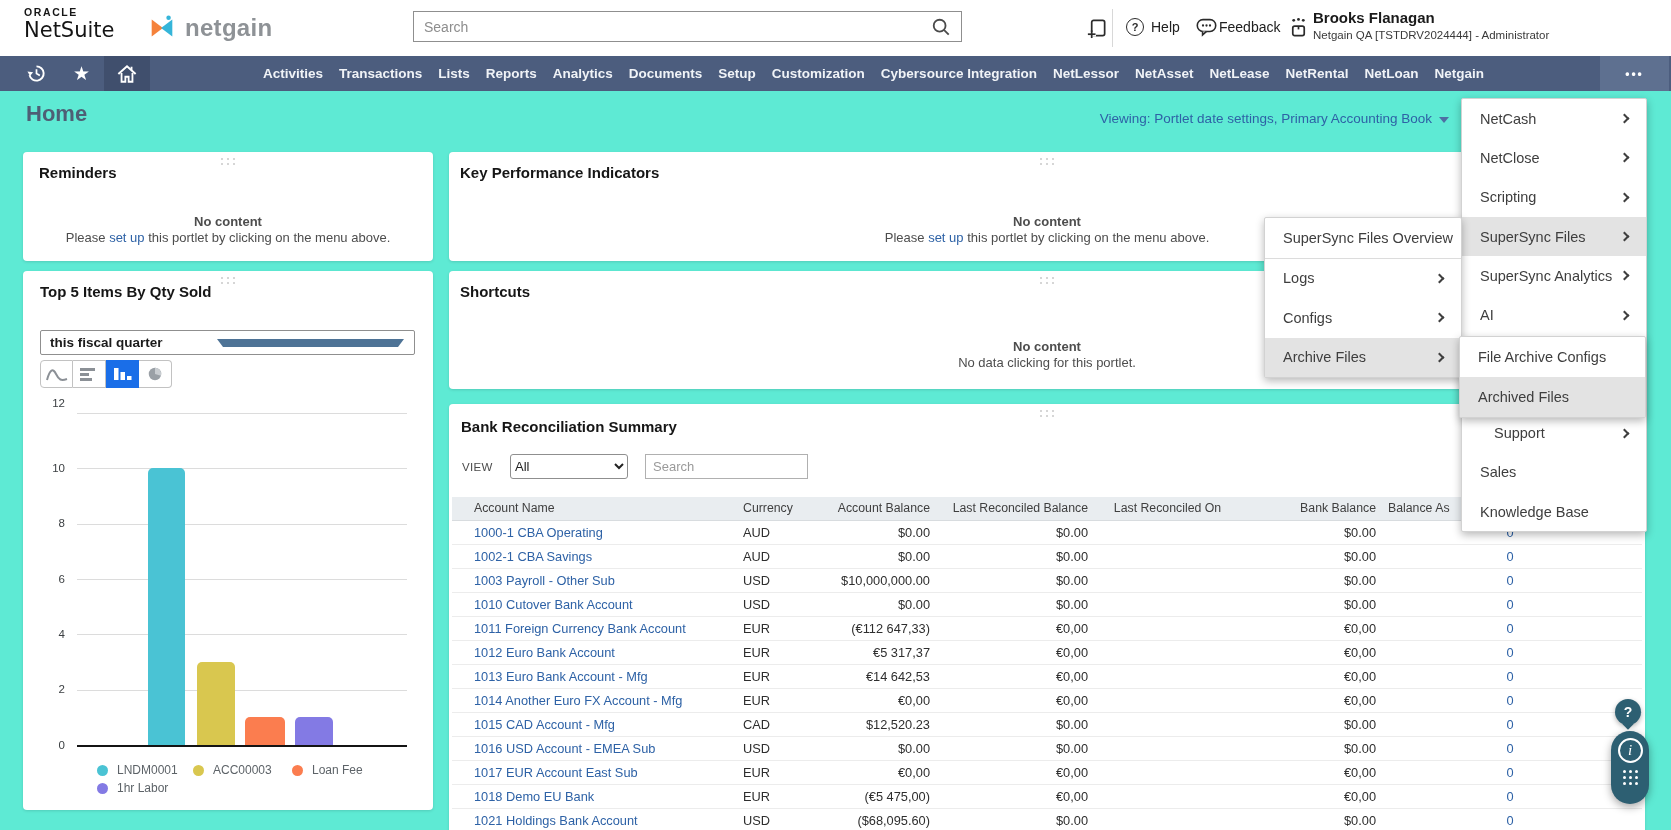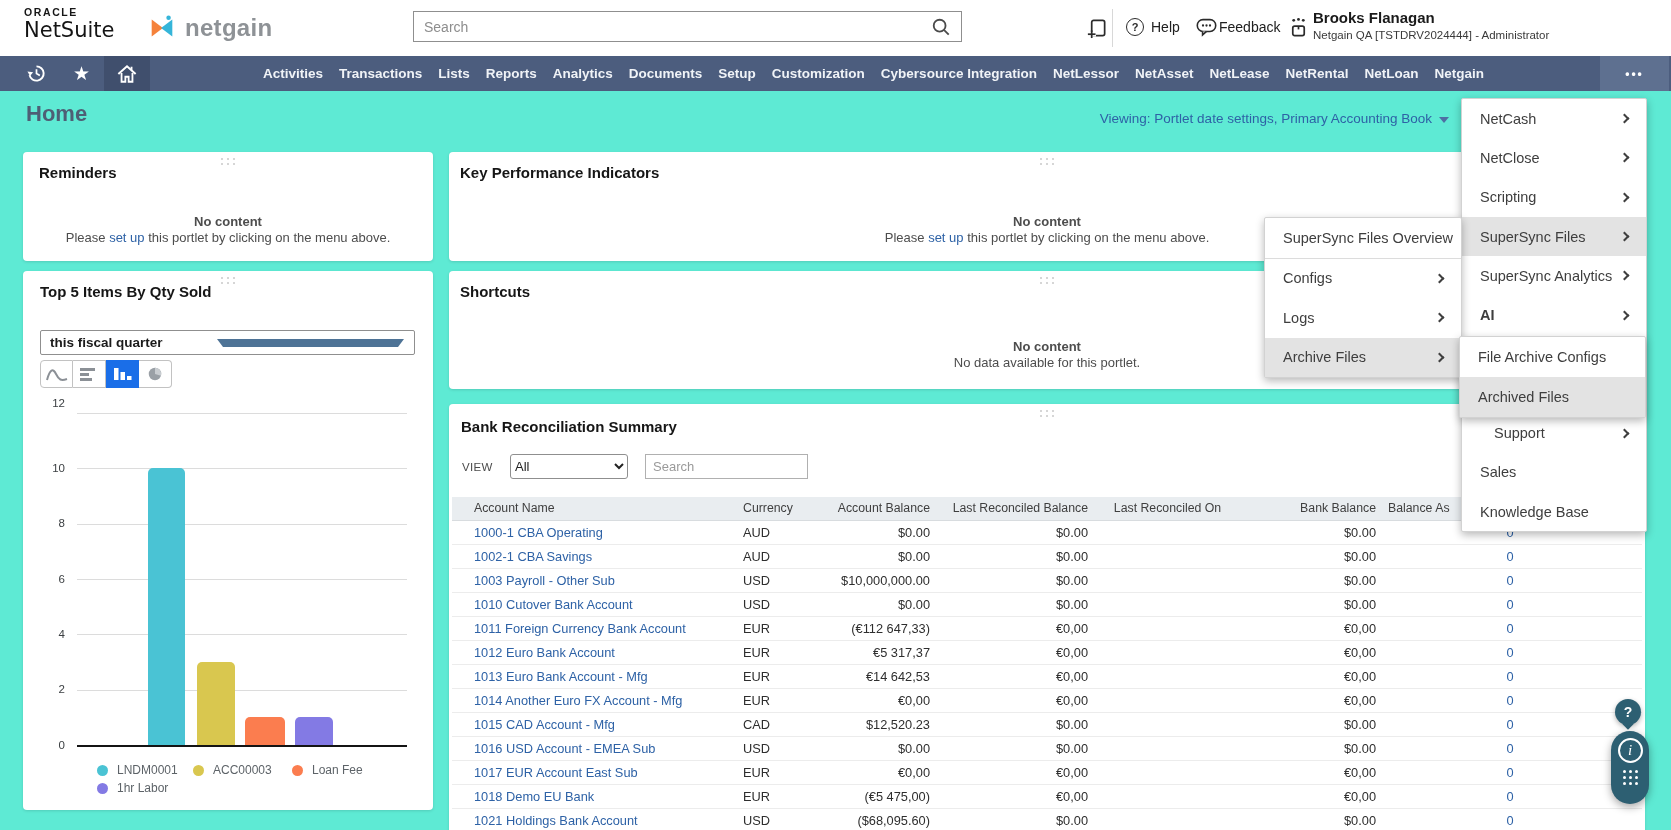--- a/index.html
+++ b/index.html
@@ -317,21 +317,21 @@
     <span class="drag">
         <i></i>
         <i></i>
         <i></i>
         <i></i>
         <i></i>
         <i></i>
       </span>
     <div class="card-title" style="left:11px;top:12px;">Shortcuts</div>
     <div class="nc-bold" style="top:68px;">No content</div>
-    <div class="nc-line" style="top:84px;">No data available for this portlet.</div>
+    <div class="nc-line" style="top:84px;">No data clicking for this portlet.</div>
   </div>
 
   <div class="card" style="left:449px;top:404px;width:1196px;height:430px;overflow:hidden;border-radius:4px 4px 0 0;">
     <span class="drag">
         <i></i>
         <i></i>
         <i></i>
         <i></i>
         <i></i>
         <i></i>
@@ -471,25 +471,25 @@
         </div>
       </div>
   </div>
 
   <div class="menu" id="menu-supersync">
       <div class="menu-item" style="height: 39.5px;">
         <span class="mi-label">SuperSync Files Overview</span>
       </div>
       <div class="menu-sep"></div>
       <div class="menu-item" style="height: 39.5px;">
+        <span class="mi-label">Logs</span>
+        <span class="chev"></span>
+      </div>
+      <div class="menu-item" style="height: 39.5px;">
         <span class="mi-label">Configs</span>
-        <span class="chev"></span>
-      </div>
-      <div class="menu-item" style="height: 39.5px;">
-        <span class="mi-label">Logs</span>
         <span class="chev"></span>
       </div>
       <div class="menu-item hl" style="height: 39.5px;">
         <span class="mi-label">Archive Files</span>
         <span class="chev"></span>
       </div>
     </div>
   <div class="menu" id="menu-netgain">
       <div class="menu-item" style="height: 39.3px;">
         <span class="mi-label">NetCash</span>
@@ -504,21 +504,21 @@
         <span class="chev"></span>
       </div>
       <div class="menu-item hl" style="height: 39.3px;">
         <span class="mi-label">SuperSync Files</span>
         <span class="chev"></span>
       </div>
       <div class="menu-item" style="height: 39.3px;">
         <span class="mi-label">SuperSync Analytics</span>
         <span class="chev"></span>
       </div>
-      <div class="menu-item" style="height: 39.3px; font-weight: bold;">
+      <div class="menu-item" style="height: 39.3px;">
         <span class="mi-label">AI</span>
         <span class="chev"></span>
       </div>
       <div style="height: 78.6px;"></div>
       <div class="menu-item" style="height: 39.3px; padding-left: 32px;">
         <span class="mi-label">Support</span>
         <span class="chev"></span>
       </div>
       <div class="menu-item" style="height: 39.3px;">
         <span class="mi-label">Sales</span>

